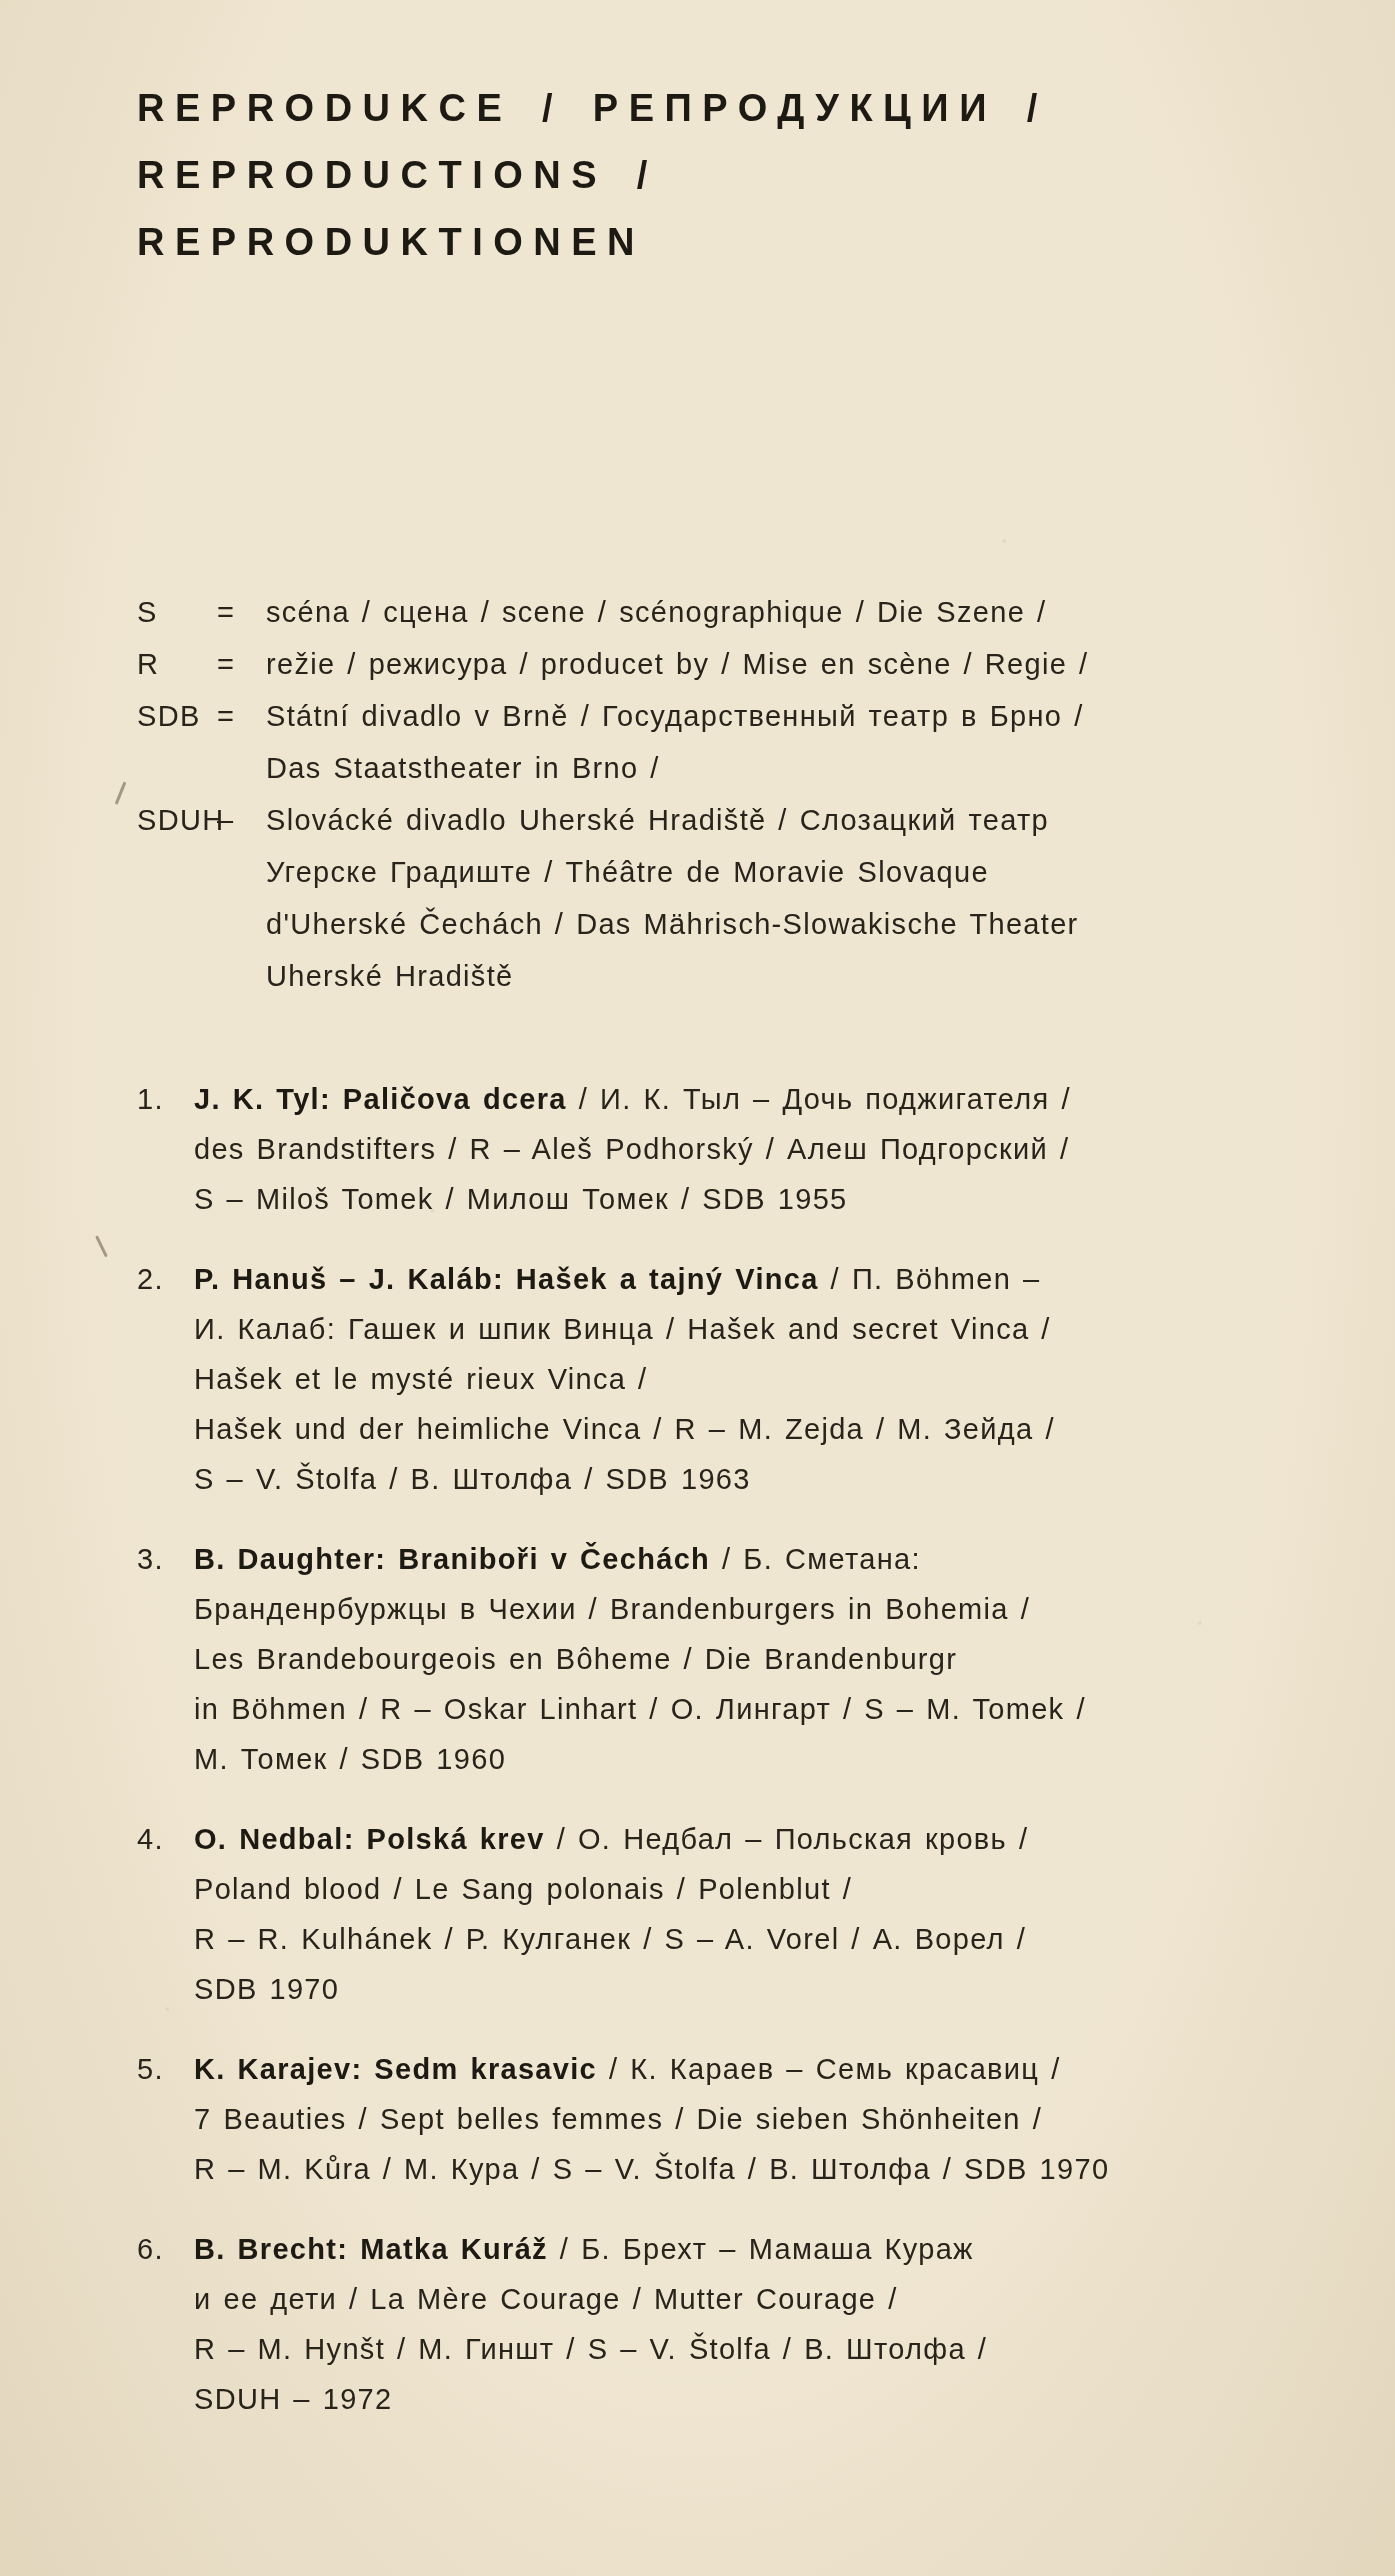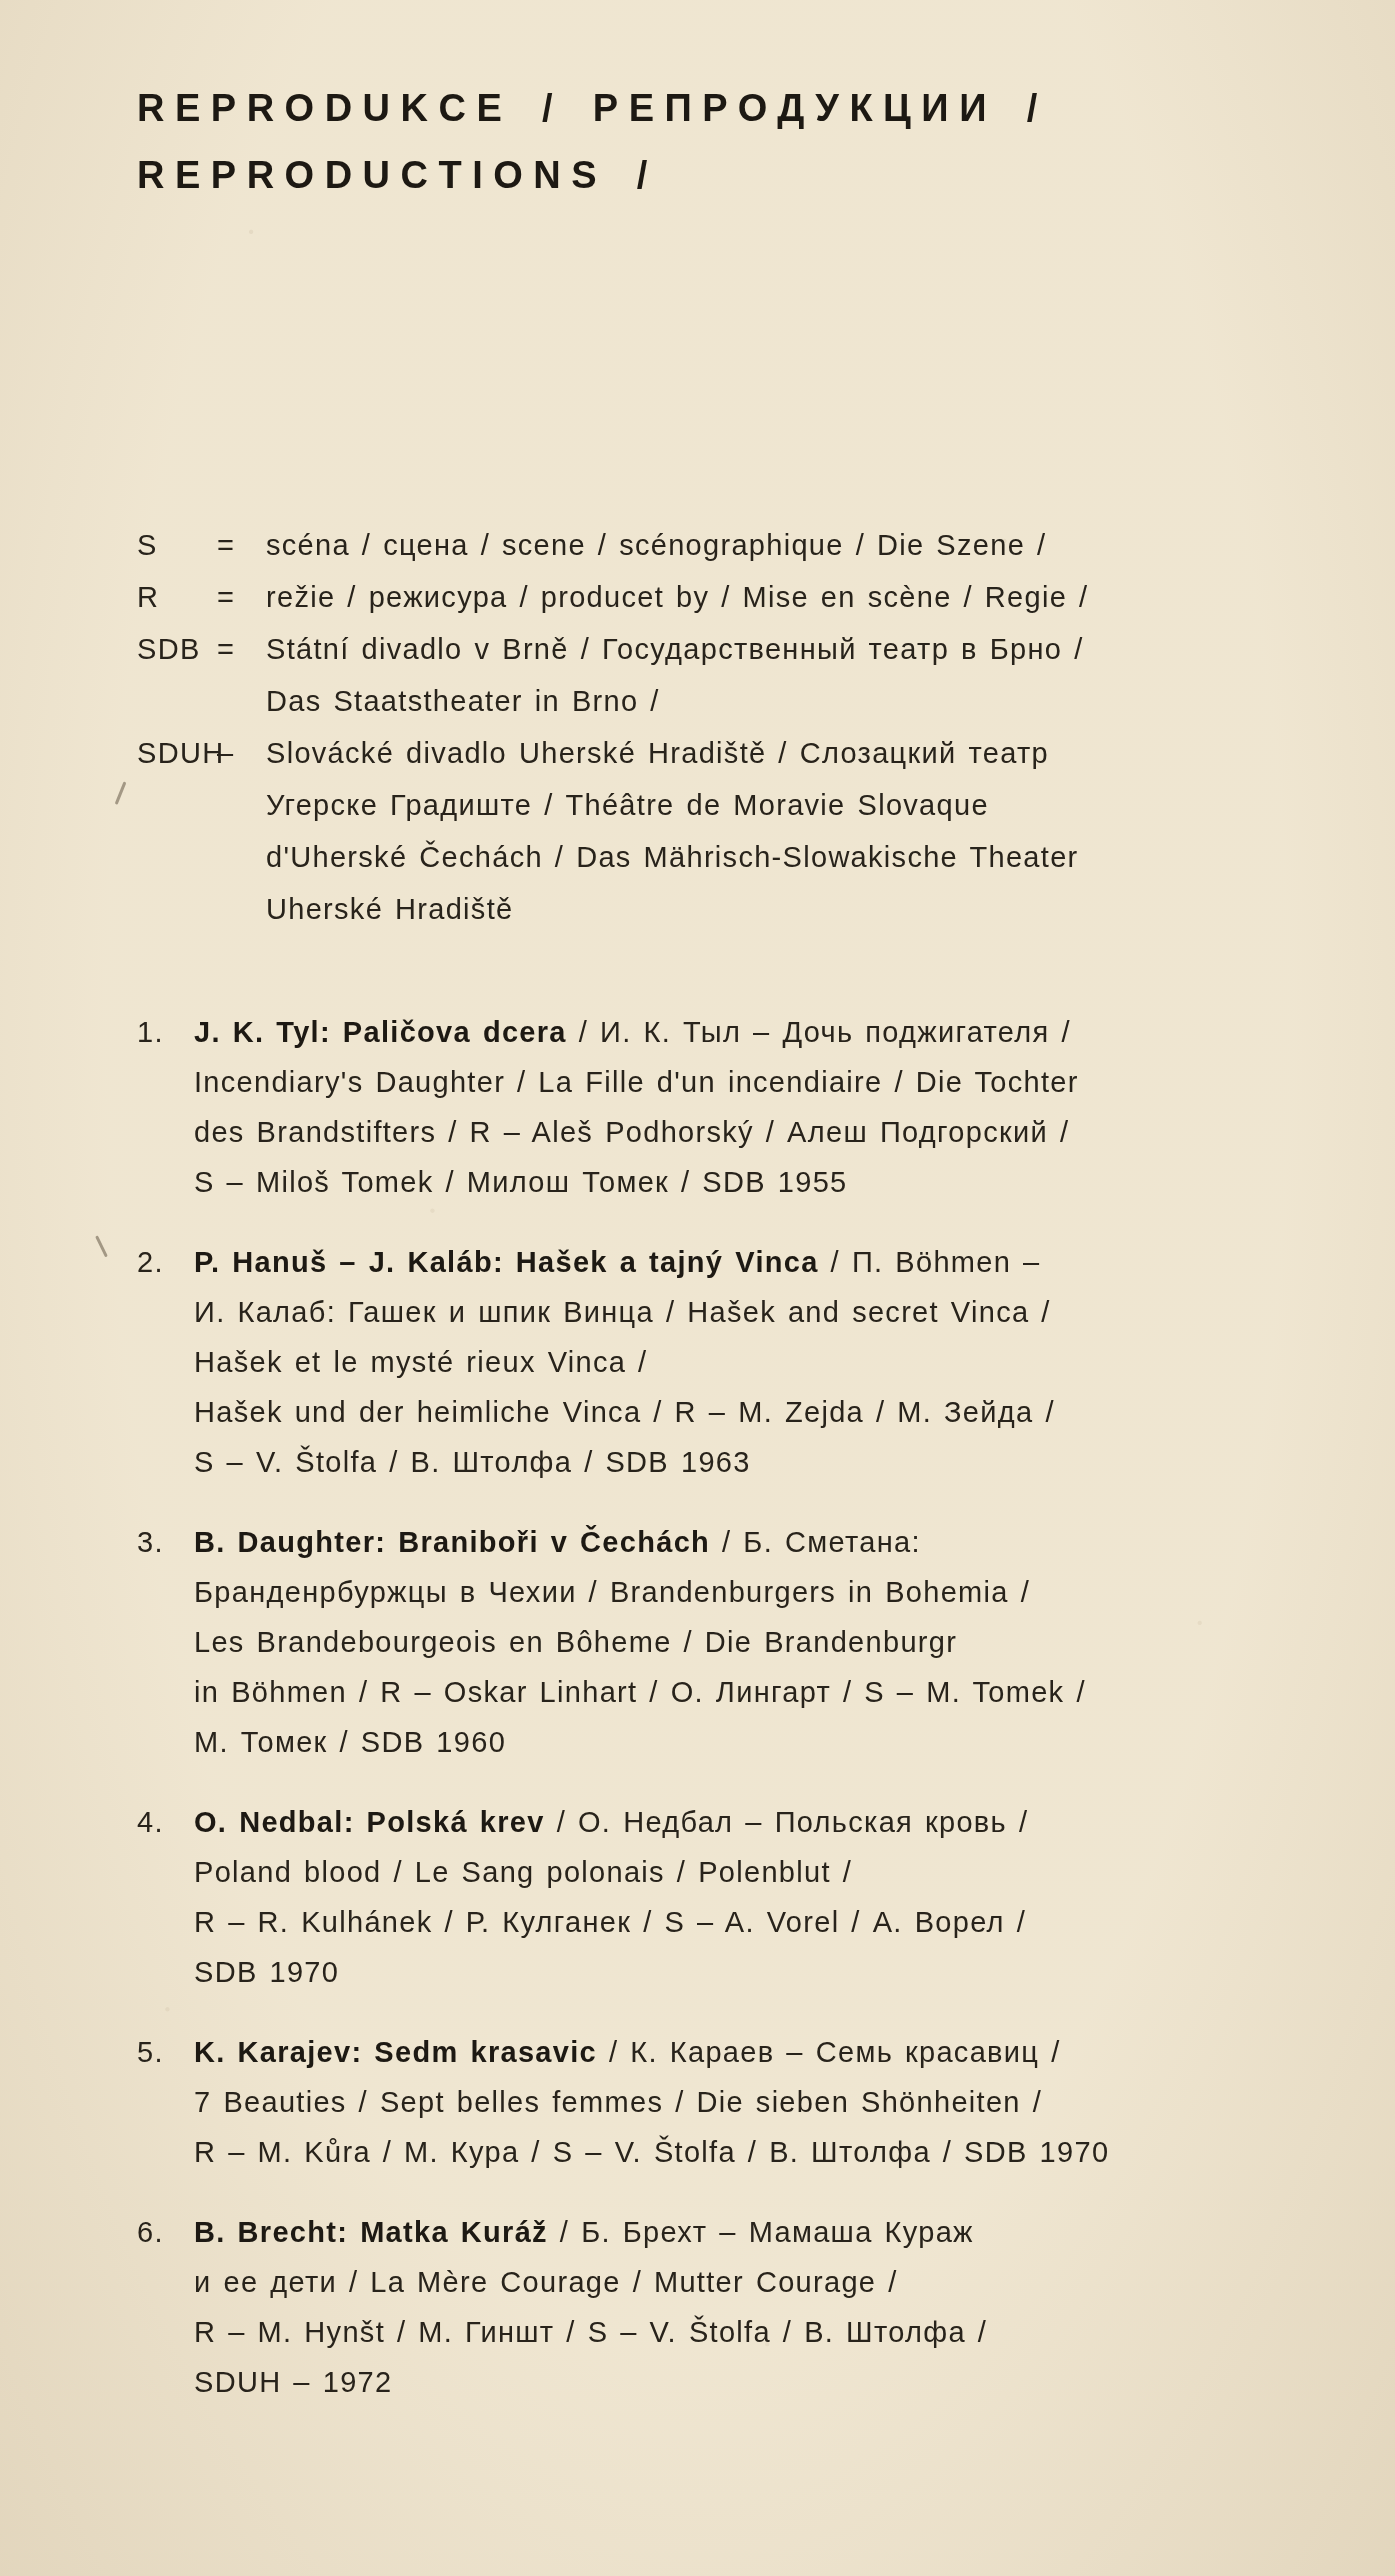--- a/index.html
+++ b/index.html
@@ -75,20 +75,21 @@
 <body>
 
 <div class="page">
 
   <div class="mark mark-a"></div>
   <div class="mark mark-b"></div>
 
   <h1 class="title">
     <div>REPRODUKCE / РЕПРОДУКЦИИ /</div>
     <div>REPRODUCTIONS /</div>
+    <div>REPRODUKTIONEN</div>
   </h1>
 
   <section class="legend">
 
     <div class="legend-row">
       <span class="legend-abbr">S</span>
       <span class="legend-sign">=</span>
       <div class="legend-lines">
         <div class="line">scéna / сцена / scene / scénographique / Die Szene /</div>
       </div>
@@ -123,21 +124,20 @@
     </div>
 
   </section>
 
   <section class="items">
 
     <div class="item">
       <span class="item-num">1.</span>
       <div class="item-body">
         <div class="line"><b>J. K. Tyl: Paličova dcera</b><span> / И. К. Тыл – Дочь поджигателя /</span></div>
-        <div class="line">Incendiary's Daughter / La Fille d'un incendiaire / Die Tochter</div>
         <div class="line">des Brandstifters / R – Aleš Podhorský / Алеш Подгорский /</div>
         <div class="line">S – Miloš Tomek / Милош Томек / SDB 1955</div>
       </div>
     </div>
 
     <div class="item">
       <span class="item-num">2.</span>
       <div class="item-body">
         <div class="line"><b>P. Hanuš – J. Kaláb: Hašek a tajný Vinca</b><span> / П. Böhmen –</span></div>
         <div class="line">И. Калаб: Гашек и шпик Винца / Hašek and secret Vinca /</div>

